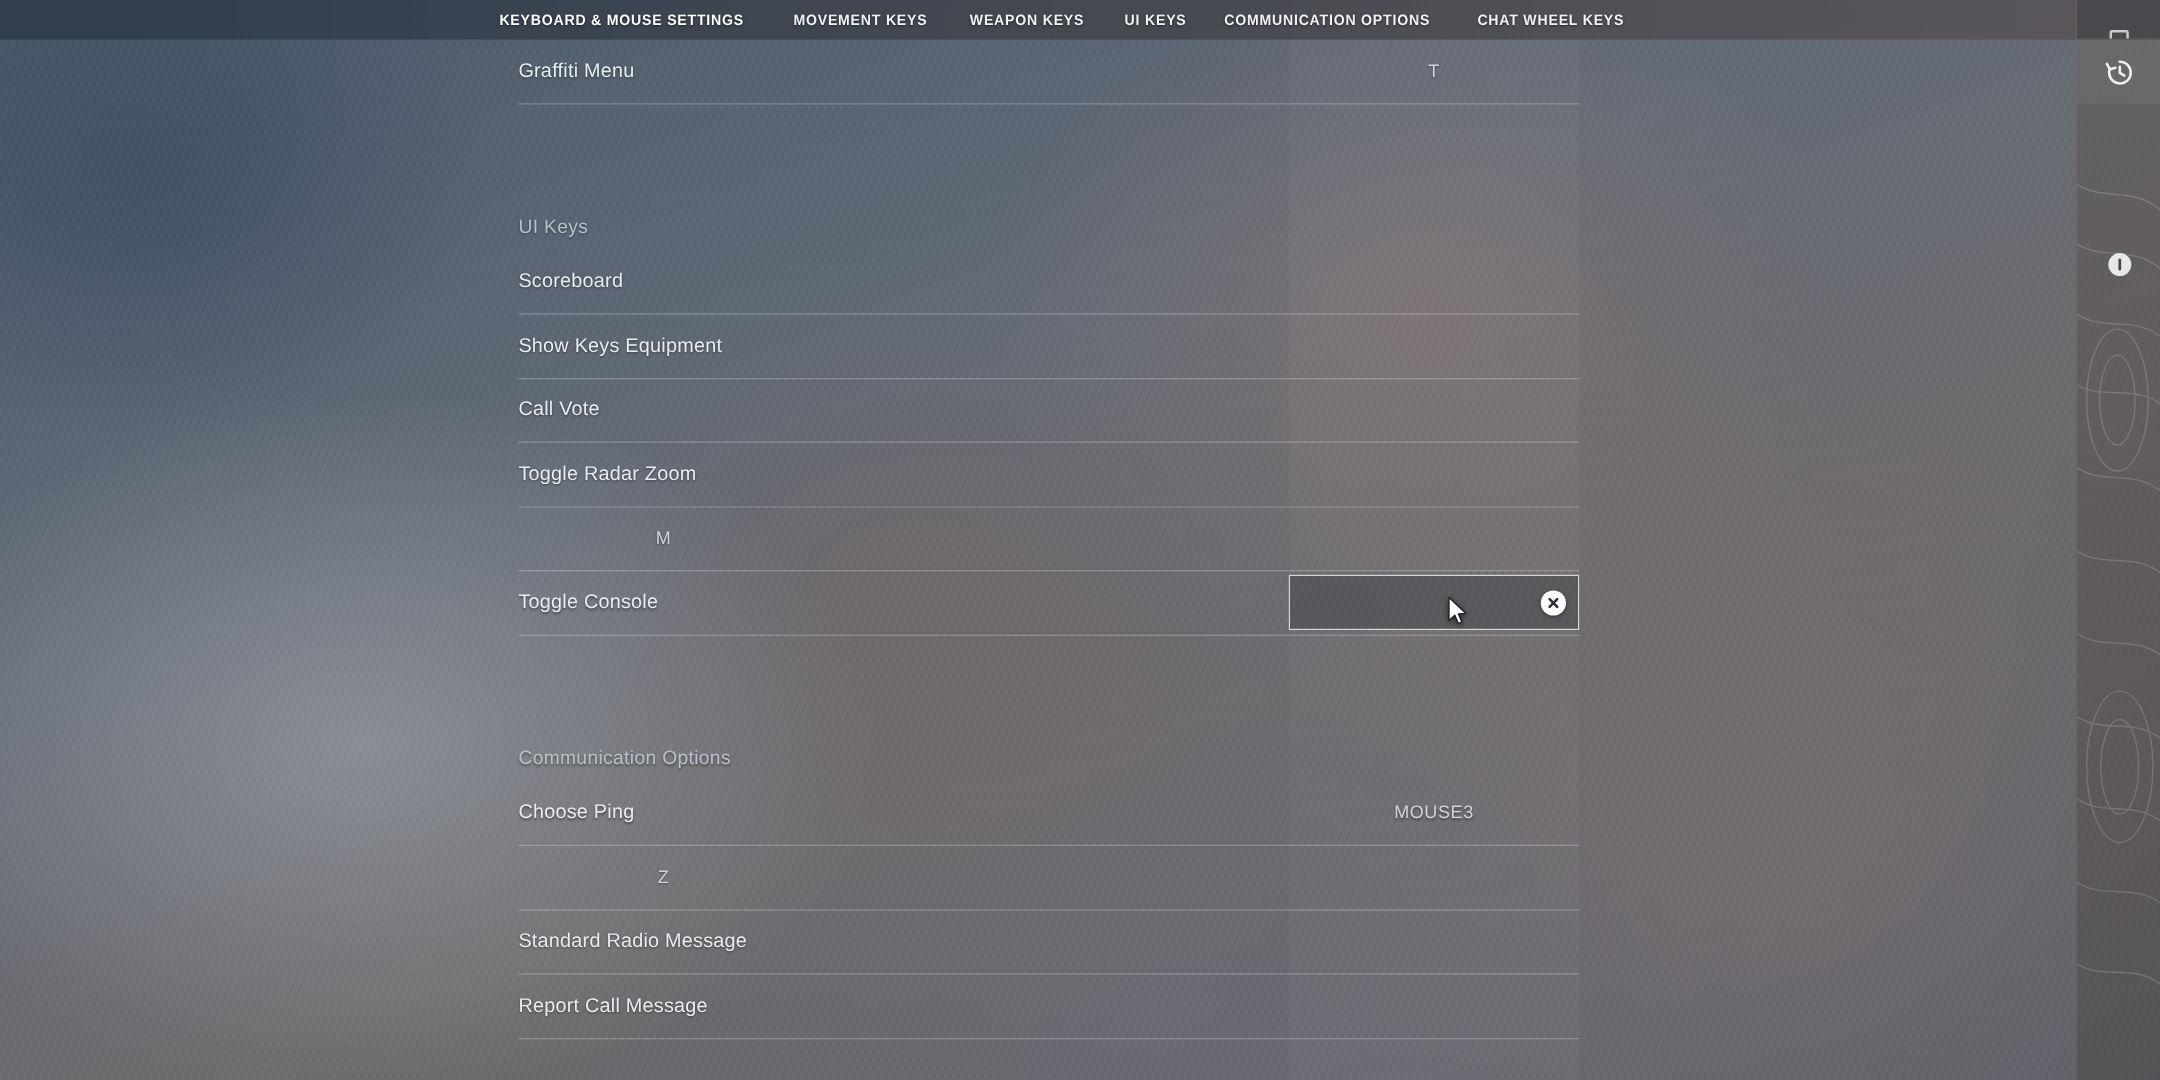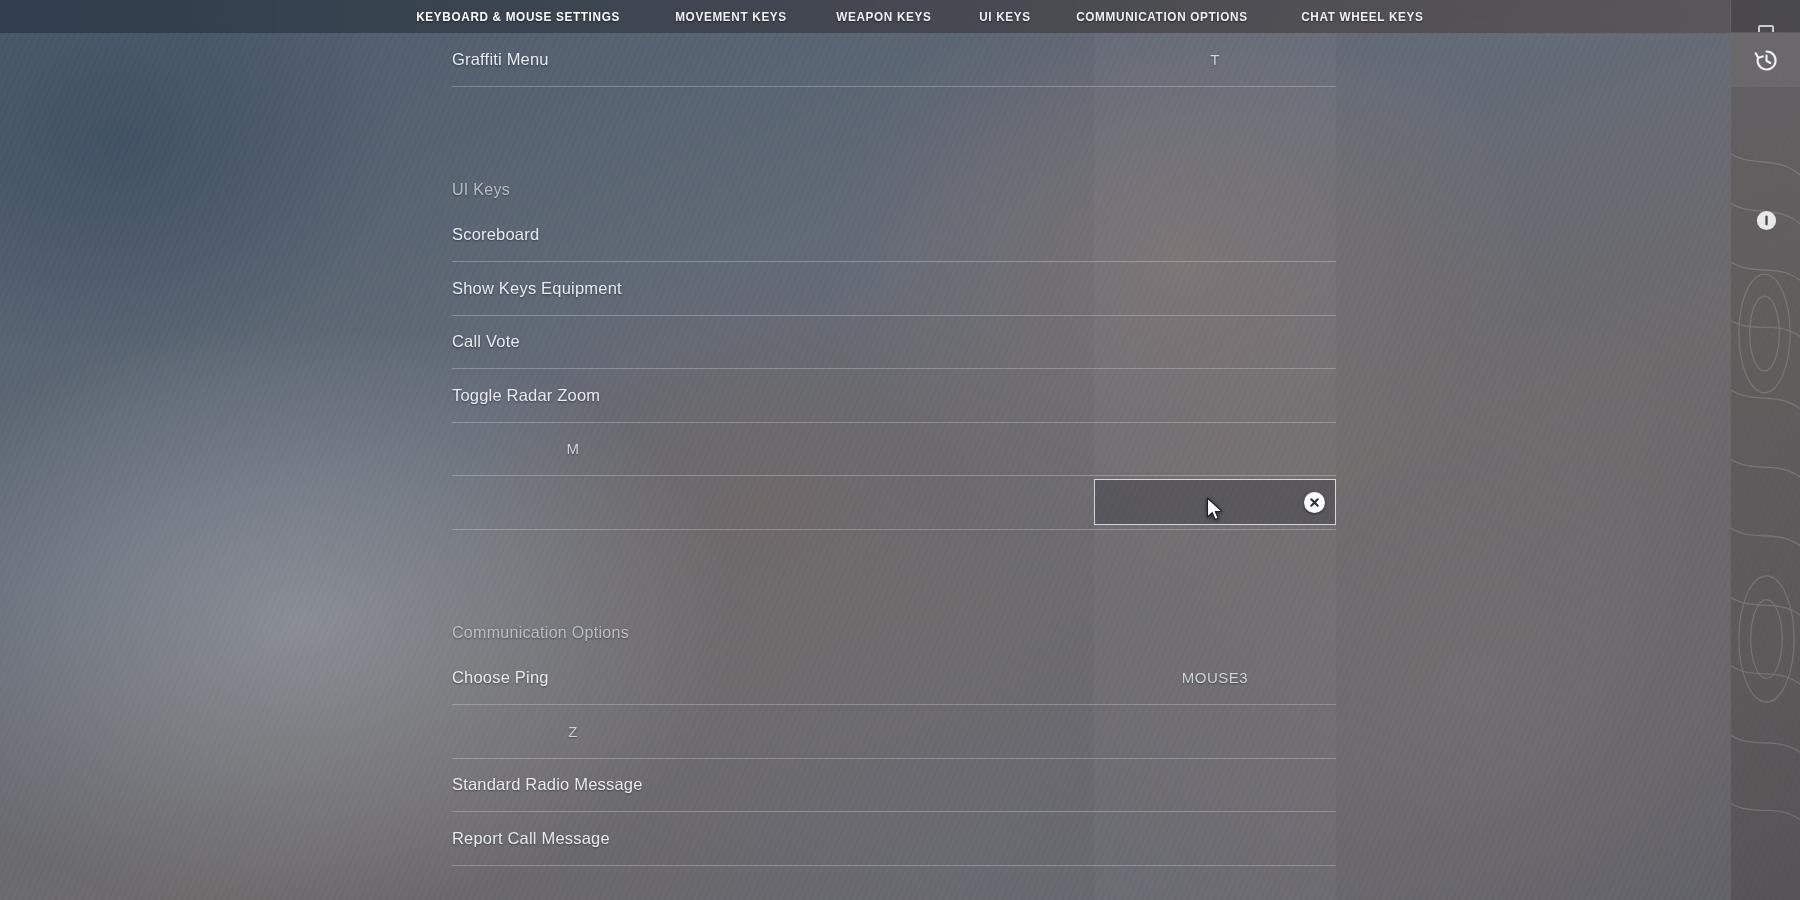--- a/index.html
+++ b/index.html
@@ -31,42 +31,42 @@
   }
 
   
   #tabbar {
     position:absolute; left:0; top:0; width:1800px; height:33px;
     background:linear-gradient(90deg,
       rgba(40,52,66,.72) 0%, rgba(46,56,68,.70) 22%,
       rgba(58,58,64,.66) 50%, rgba(74,66,66,.62) 78%, rgba(84,74,74,.60) 100%);
     display:flex; align-items:center;
     padding-left:403px;
-    gap:14px;
+    gap:0;
     backdrop-filter:blur(6px);
   }
   .tab {
     color:#f0f2f4;
     font-size:12.5px;
     font-weight:bold;
     letter-spacing:.7px;
     padding:0 14px;
     white-space:nowrap;
     text-shadow:0 1px 2px rgba(0,0,0,.55);
     cursor:pointer;
     font-stretch:condensed;
     transform:scaleX(.94);
     transform-origin:left center;
   }
   .tab.active { color:#ffffff; }
 
   
   #panel {
     position:absolute; left:432px; top:33px;
-    width:884px; height:867px;margin-left:20px;
+    width:884px; height:867px;
   }
   .valcol-bg {
     position:absolute; left:642px; top:0; width:242px; bottom:0;
     background:rgba(255,255,255,.030);
     pointer-events:none;
   }
 
   .row {
     position:relative;
     height:53.5px;
@@ -202,20 +202,21 @@
   </div>
   <div class="row">
     <div class="label">Toggle Radar Zoom</div>
     <div class="value"></div>
   </div>
   <div class="row">
     <div class="value">M</div>
   </div>
 
   <div class="row editing">
+    <div class="label">Toggle Console</div>
     <div class="bindbox">
       <span></span>
       <span class="clear-btn">
         <svg width="13" height="13" viewBox="0 0 13 13" aria-hidden="true">
           <path d="M3.3 3.3 L9.7 9.7 M9.7 3.3 L3.3 9.7" stroke="#2b3038" stroke-width="2.1" stroke-linecap="round"></path>
         </svg>
       </span>
     </div>
   </div>
 

